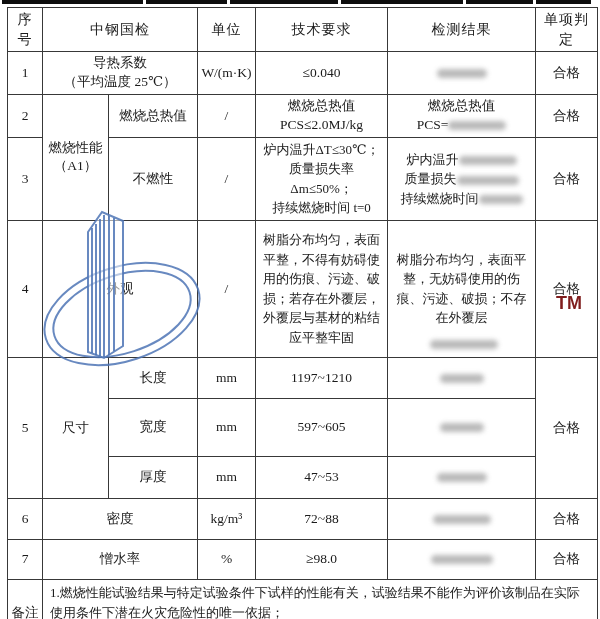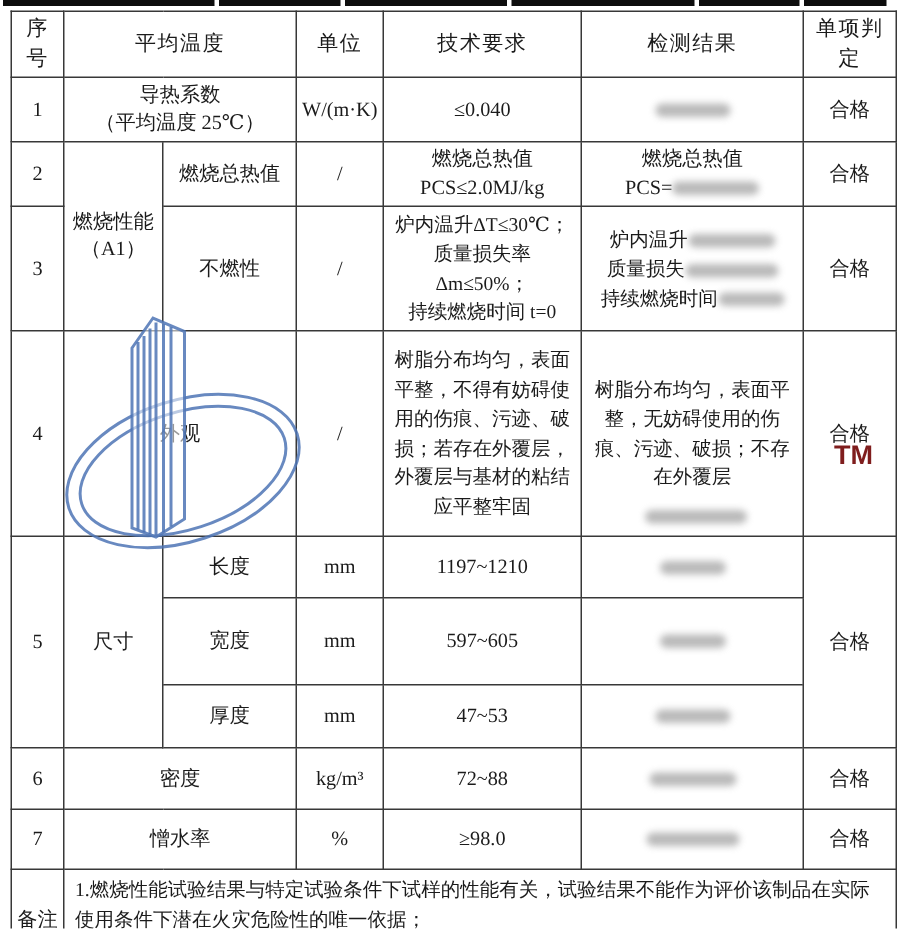--- a/index.html
+++ b/index.html
@@ -79,21 +79,21 @@
       <col style="width:89px">
     <col style="width:58px">
       <col style="width:132px">
       <col style="width:148px">
     <col style="width:62px">
   </colgroup>
 
   <tbody>
       <tr class="hdr h41">
     <td>序号</td>
-    <td colspan="2">平均温度</td>
+    <td colspan="2">中钢国检</td>
     <td>单位</td>
     <td>技术要求</td>
     <td>检测结果</td>
     <td>单项判定</td>
   </tr>
 
   <tr class="h42">
     <td>1</td>
     <td colspan="2" class="ml">导热系数
 （平均温度 25℃）</td>

